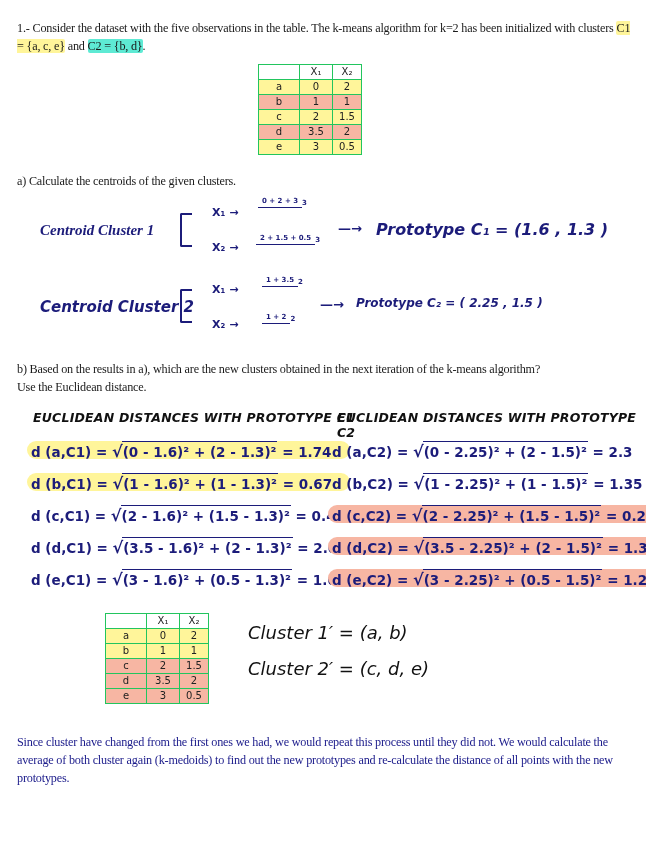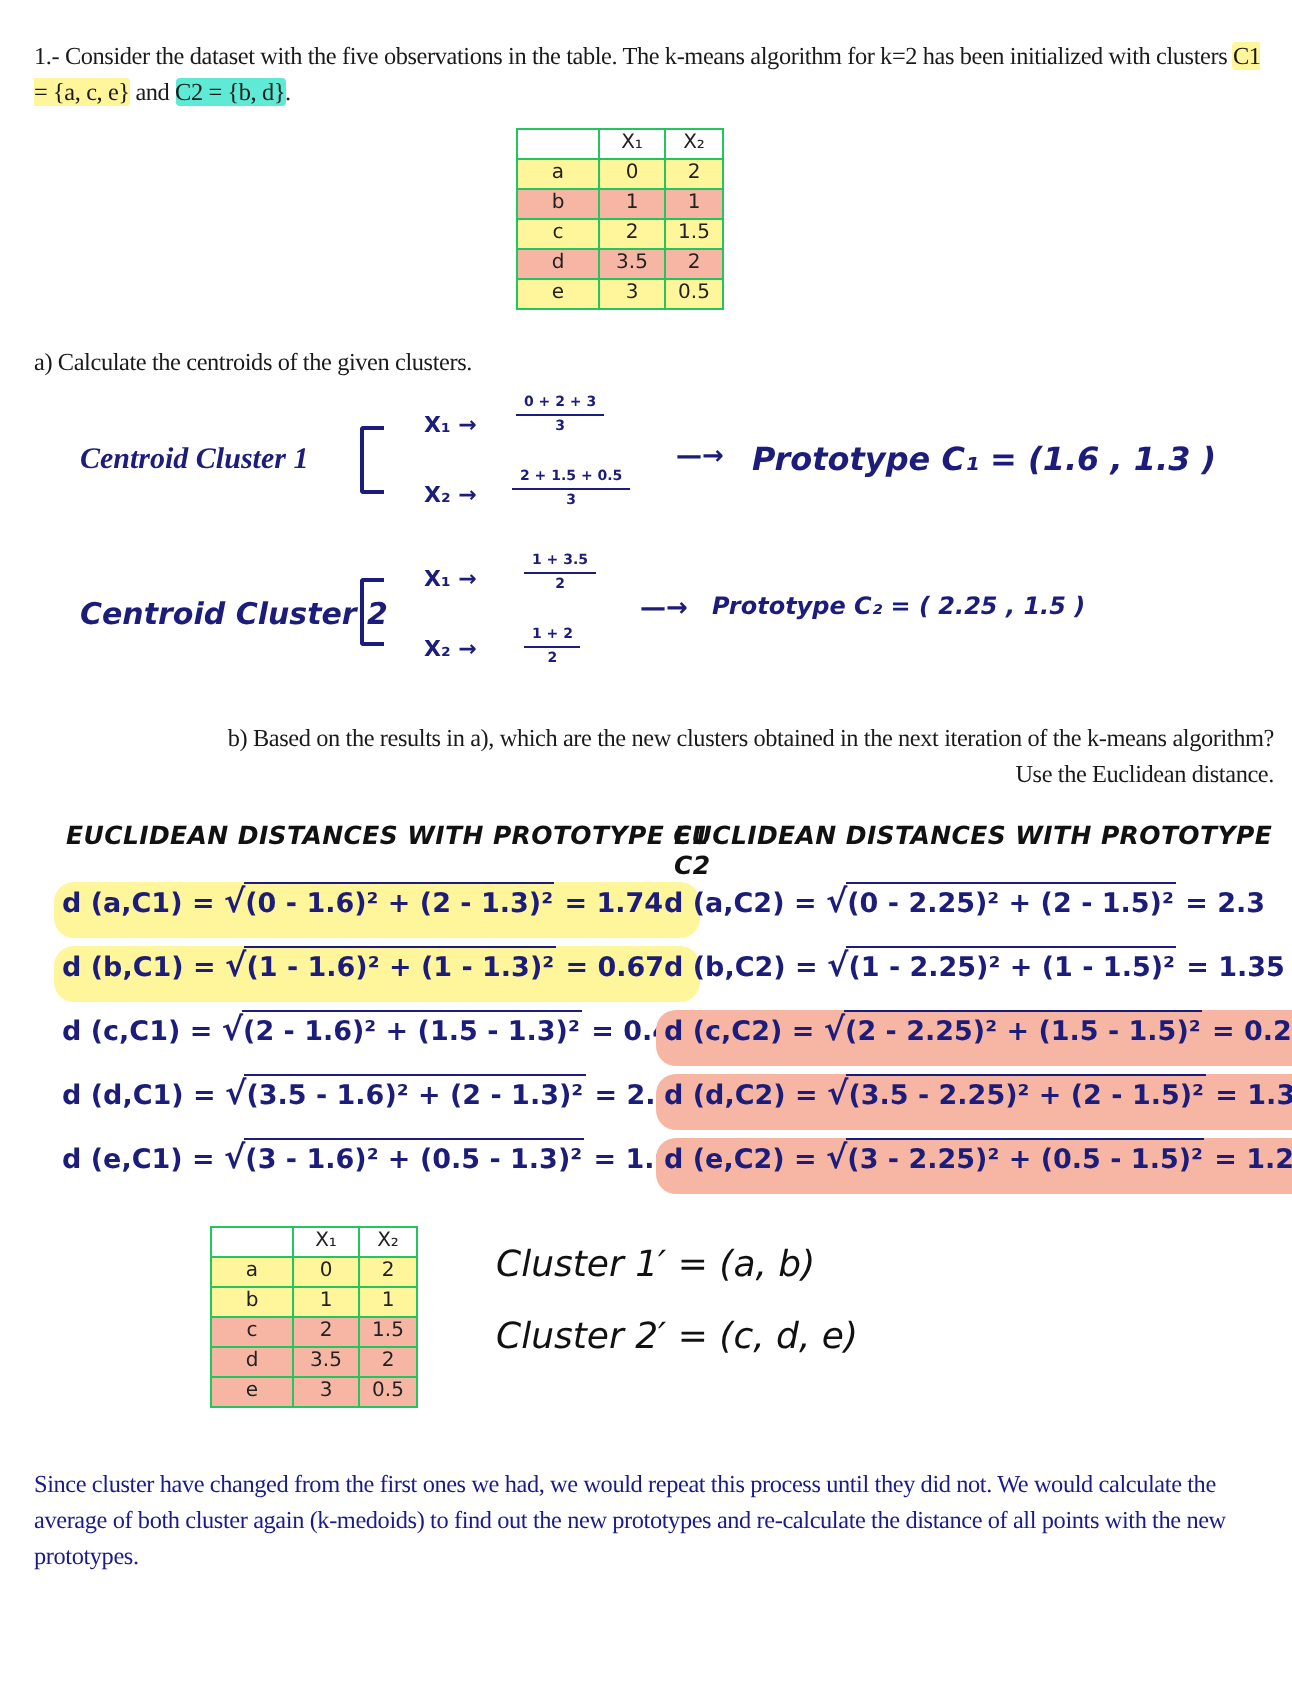--- a/index.html
+++ b/index.html
@@ -16,25 +16,25 @@
   table.dt td.lbl { width: 32px; }
   table.dt td.v1 { width: 24px; }
   table.dt td.v2 { width: 20px; }
   table.dt tr.y td { background: #fff59a; }
   table.dt tr.r td { background: #f7b6a3; }
   table.dt tr.hdr td { background: #fff; }
 
   
   .hw { font-family: "DejaVu Sans", "Liberation Sans", sans-serif; color: #1c1c7a; font-weight: bold; }
   .hw-title { font-family: "DejaVu Sans", "Liberation Sans", sans-serif; color: #111; font-weight: bold; font-style: italic; font-size: 12.5px; letter-spacing: 0.2px; }
-  .frac { display: inline-flex; flex-direction: column; align-items: center; font-size: 7px; line-height: 9px; vertical-align: middle; text-align: right; }
+  .frac { display: inline-flex; flex-direction: row; align-items: center; font-size: 7px; line-height: 9px; vertical-align: middle; text-align: right; }
   .frac .num { border-bottom: 1.5px solid #1c1c7a; padding: 0 4px 1px; }
   .frac .den { padding-top: 1px; }
 
-  .dist-row { position: absolute; height: 28px; line-height: 20px; font-size: 13.5px; white-space: nowrap; padding: 0 18px 0 4px; border-radius: 10px; text-align: right; }
+  .dist-row { position: absolute; height: 18px; line-height: 20px; font-size: 13.5px; white-space: nowrap; padding: 0 18px 0 4px; border-radius: 10px; text-align: right; }
   .dist-row.y { background: #fff59a; }
   .dist-row.r { background: #f7b6a3; }
   .sqrt { display: inline-block; border-top: 1.5px solid #1c1c7a; padding: 0 1px; margin-left: -1px; }
   .sqrt-sign { font-size: 16px; }
 
   .bracket { position: absolute; border-left: 2px solid #1c1c7a; border-top: 2px solid #1c1c7a; border-bottom: 2px solid #1c1c7a; width: 10px; border-radius: 2px 0 0 2px; }
 
   .footer { color: #1a1a8a; }
 </style>
 </head>
@@ -104,21 +104,21 @@
   <span class="den">2</span>
 </div>
 <div class="abs hw" style="left:212px; top:318px; font-size:11px;">X₂ →</div>
 <div class="abs hw frac" style="left:262px; top:313px;">
   <span class="num">1 + 2</span>
   <span class="den">2</span>
 </div>
 <div class="abs hw" style="left:320px; top:297px; font-size:13px;">—→</div>
 <div class="abs hw" style="left:356px; top:296px; font-size:12px; font-style:italic;">Prototype C₂ = ( 2.25 , 1.5 )</div>
 
-<div class="abs serif" style="left:17px; top:360px; width:620px;text-align:right;">
+<div class="abs serif" style="left:17px; top:360px; width:620px;">
   <div>b) Based on the results in a), which are the new clusters obtained in the next iteration of the k-means algorithm?</div>
   <div>Use the Euclidean distance.</div>
 </div>
 
 <div class="abs hw-title" style="left:33px; top:410px;">EUCLIDEAN DISTANCES WITH PROTOTYPE C1</div>
 <div class="abs hw-title" style="left:337px; top:410px;">EUCLIDEAN DISTANCES WITH PROTOTYPE C2</div>
 
 <div class="dist-row hw y" style="left:27px; top:441px;"><span>d (a,C1) = </span><span class="sqrt-sign">√</span><span class="sqrt">(0 - 1.6)² + (2 - 1.3)²</span> <span>= 1.74</span></div>
 <div class="dist-row hw y" style="left:27px; top:473px;"><span>d (b,C1) = </span><span class="sqrt-sign">√</span><span class="sqrt">(1 - 1.6)² + (1 - 1.3)²</span> <span>= 0.67</span></div>
 <div class="dist-row hw" style="left:27px; top:505px;"><span>d (c,C1) = </span><span class="sqrt-sign">√</span><span class="sqrt">(2 - 1.6)² + (1.5 - 1.3)²</span> <span>= 0.45</span></div>

